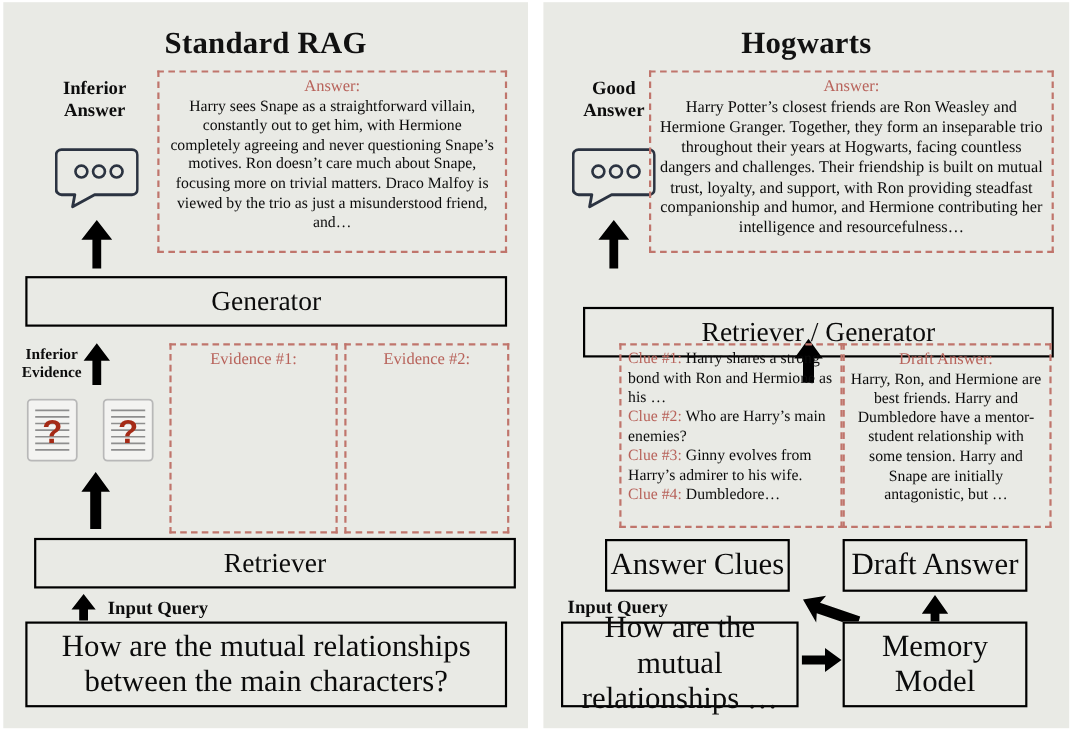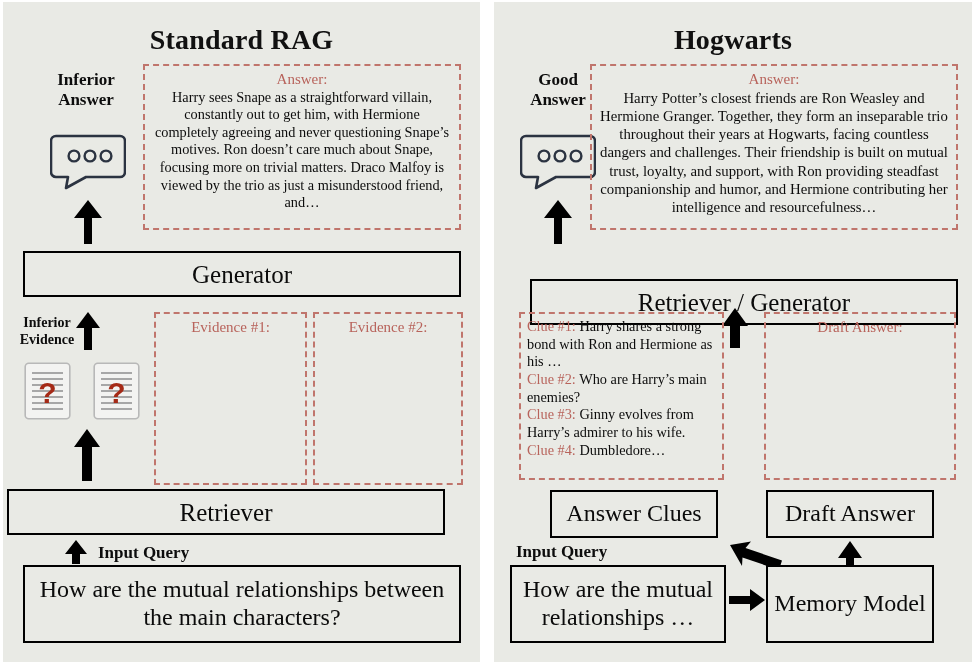--- a/index.html
+++ b/index.html
@@ -62,39 +62,39 @@
     line-height: 1.235;
     color: #0c0c0c;
     text-align: center;
   }
   .dashbox .cap {
     display: block;
     color: #b8635b;
     font-size: 15px;
     margin-bottom: 0px;
   }
-  .dashbox.leftalign { text-align: left; }
+  .dashbox.leftalign { text-align: left; margin-left: 44px; }
   .dashbox.leftalign .clue-label { color: #b8635b; }
   .clue-line { display: block; }
 
   
   .solidbox {
     position: absolute;
     border: 2.5px solid #000000;
     background: #e9eae5;
     box-sizing: border-box;
     display: flex;
     align-items: center;
     justify-content: center;
     text-align: center;
     color: #0b0b0b;
     font-size: 22px;
     line-height: 1.16;
   }
-  .solidbox.lg { font-size: 24px; }
+  .solidbox.lg { font-size: 28px; }
   .solidbox.xl { font-size: 25px; }
 
   
   .arrow { position: absolute; }
   .arrow svg { display: block; }
 
   
   .icon { position: absolute; }
   .icon svg { display: block; }
 </style>
@@ -186,21 +186,21 @@
     </div>
 
     <div class="dashbox" style="left:151px; top:310px; width:153px; height:173px;">
       <span class="cap">Evidence #1:</span>
     </div>
 
     <div class="dashbox" style="left:310px; top:310px; width:150px; height:173px;">
       <span class="cap">Evidence #2:</span>
     </div>
 
-    <div class="solidbox xl" style="left:4px; top:487px; width:438px; height:46px;">
+    <div class="solidbox xl" style="left:28px; top:487px; width:438px; height:46px;">
       <span>Retriever</span>
     </div>
 
     <div class="arrow" style="left:60px; top:537px;">
       <svg width="26" height="26" viewBox="0 0 26 26">
         <path d="M13 1 L24 15 L17 15 L17 25 L9 25 L9 15 L2 15 Z" fill="#000"></path>
       </svg>
     </div>
     <div class="side-label" style="left:95px; top:541px; width:140px; text-align:left;">Input Query</div>
 
@@ -259,20 +259,21 @@
       <span class="clue-line">
         <span class="clue-label">Clue #3:</span><span> Ginny evolves from Harry’s admirer to his wife.</span>
       </span>
       <span class="clue-line">
         <span class="clue-label">Clue #4:</span><span> Dumbledore…</span>
       </span>
     </div>
 
     <div class="dashbox" style="left:270px; top:310px; width:192px; height:168px;">
       <span class="cap">Draft Answer:</span>
+      <span>Harry, Ron, and Hermione are best friends. Harry and Dumbledore have a mentor-student relationship with some tension. Harry and Snape are initially antagonistic, but …</span>
     </div>
 
     <div class="solidbox lg" style="left:56px; top:488px; width:168px; height:48px;">
       <span>Answer Clues</span>
     </div>
 
     <div class="solidbox lg" style="left:272px; top:488px; width:168px; height:48px;">
       <span>Draft Answer</span>
     </div>
 

